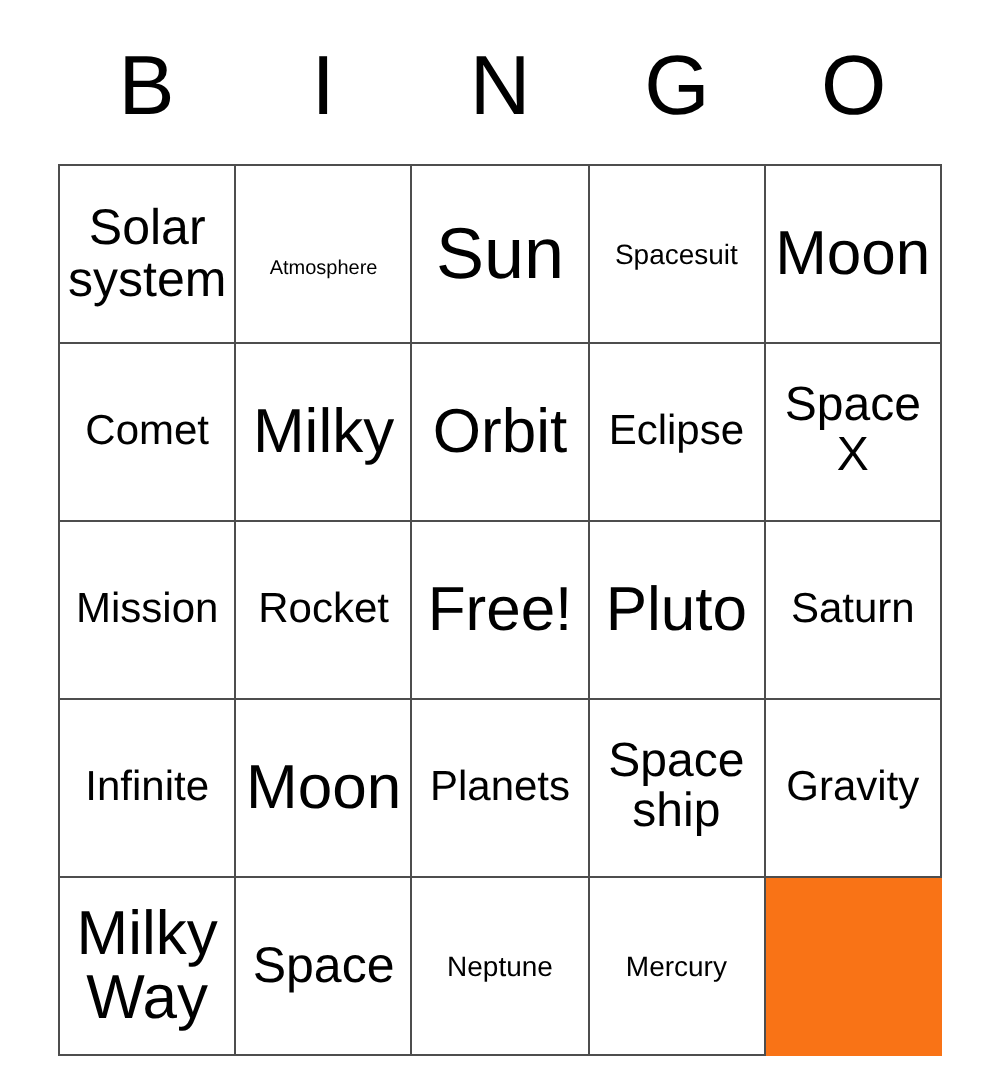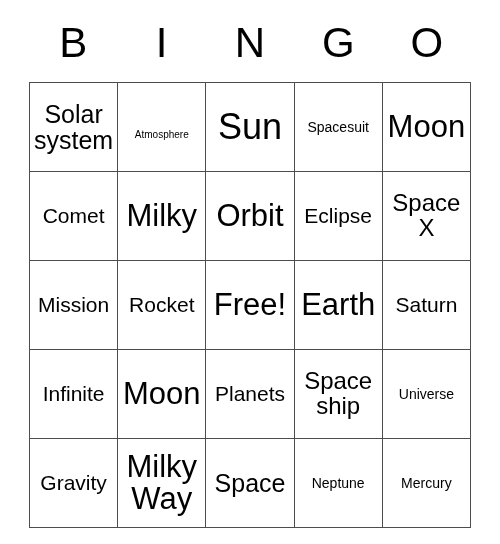--- a/index.html
+++ b/index.html
@@ -137,39 +137,36 @@
       <div class="cell">
         <span class="cell-text fs-md">Mission</span>
       </div>
       <div class="cell">
         <span class="cell-text fs-md">Rocket</span>
       </div>
       <div class="cell">
         <span class="cell-text fs-2xl">Free!</span>
       </div>
       <div class="cell">
-        <span class="cell-text fs-2xl">Earth</span>
+        <span class="cell-text fs-2xl">Pluto</span>
       </div>
       <div class="cell">
         <span class="cell-text fs-md">Saturn</span>
       </div>
       <div class="cell">
         <span class="cell-text fs-md">Infinite</span>
       </div>
       <div class="cell">
         <span class="cell-text fs-2xl">Moon</span>
       </div>
       <div class="cell">
         <span class="cell-text fs-md">Planets</span>
       </div>
       <div class="cell">
         <span class="cell-text fs-xl">Space ship</span>
-      </div>
-      <div class="cell">
-        <span class="cell-text fs-sm">Universe</span>
       </div>
       <div class="cell">
         <span class="cell-text fs-md">Gravity</span>
       </div>
       <div class="cell">
         <span class="cell-text fs-2xl">Milky Way</span>
       </div>
       <div class="cell">
         <span class="cell-text fs-lg">Space</span>
       </div>

